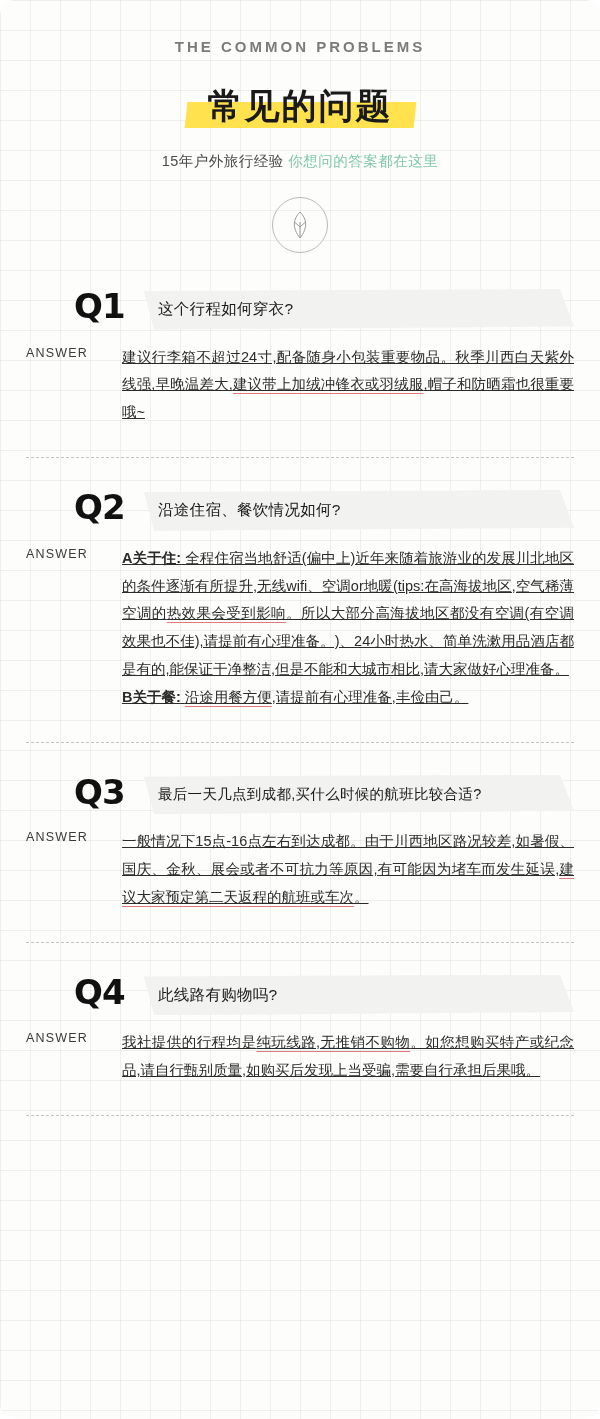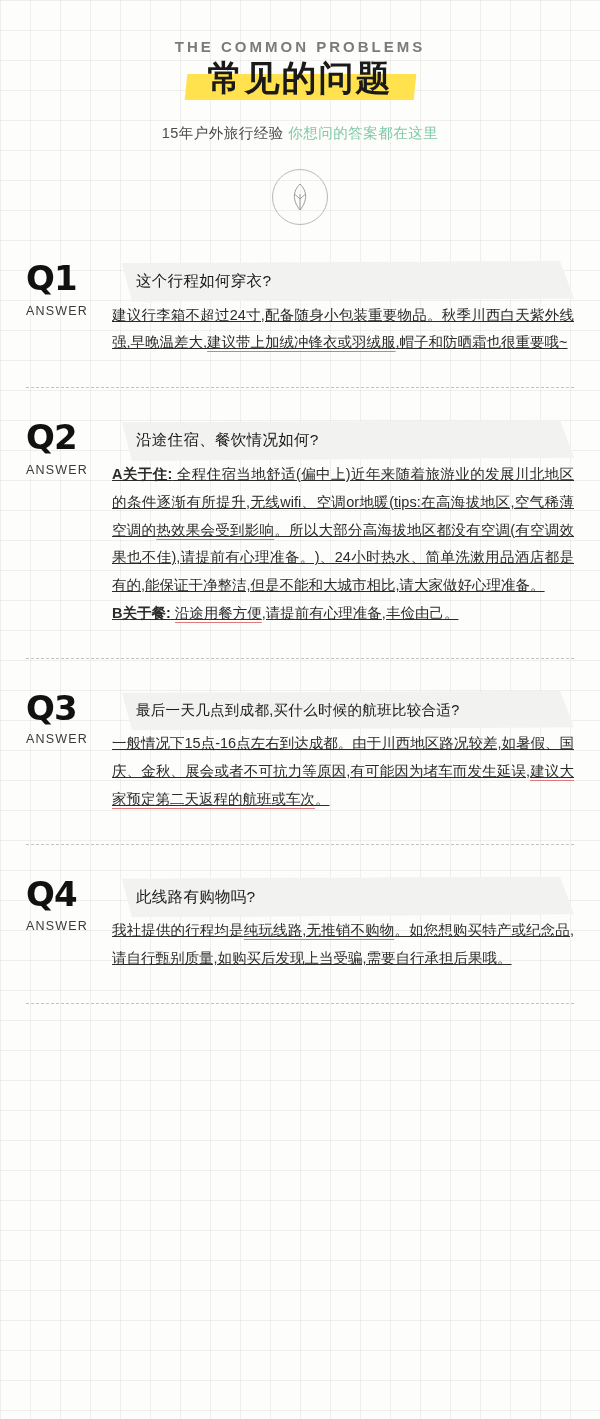--- a/index.html
+++ b/index.html
@@ -16,37 +16,38 @@
   .page {
     position: relative;
     width: 600px;
     min-height: 1419px;
     background-color: #fdfdfb;
     background-image:
       linear-gradient(to right, rgba(0,0,0,0.055) 1px, transparent 1px),
       linear-gradient(to bottom, rgba(0,0,0,0.055) 1px, transparent 1px);
     background-size: 30px 30px;
     overflow: hidden;
+    border-radius: 15px;
   }
 
   
   .header {
     padding-top: 38px;
     text-align: center;
   }
   .eyebrow {
     font-size: 15px;
     letter-spacing: 3px;
     color: #7b7b7b;
     font-weight: 600;
   }
   .title-wrap {
     position: relative;
     display: inline-block;
-    margin-top: 0;
+    margin-top: 28px;
     padding: 0 22px;
   }
   .title-hl {
     position: absolute;
     left: 0;
     right: 0;
     bottom: 2px;
     height: 26px;
     background: #ffe24d;
     transform: skewX(-6deg);
@@ -88,21 +89,22 @@
   
   .qa-list {
     padding: 34px 0 0 0;
   }
   .qa-item {
     padding: 0 26px;
   }
   .qa-head {
     display: flex;
     align-items: flex-start;
-    gap: 30px;
+    gap: 4px;
+    margin-left: 48px;
   }
   .q-num {
     font-size: 34px;
     font-weight: 700;
     line-height: 1;
     letter-spacing: -1px;
     color: #111;
     font-family: "DejaVu Sans", "Liberation Sans", sans-serif;
     min-width: 66px;
     padding-top: 2px;
@@ -121,21 +123,22 @@
     font-weight: 400;
     color: #1a1a1a;
     letter-spacing: 0.3px;
     line-height: 1.2;
   }
   .q-banner.small .q-text { font-size: 14.5px; }
 
   .answer-row {
     display: flex;
     align-items: flex-start;
-    gap: 20px;
+    gap: 30px;
+    margin-top: 14px;
   }
   .answer-label {
     min-width: 66px;
     font-size: 12.5px;
     letter-spacing: 1.2px;
     color: #3a3a3a;
     padding-top: 2px;
   }
   .answer-body {
     flex: 1;

